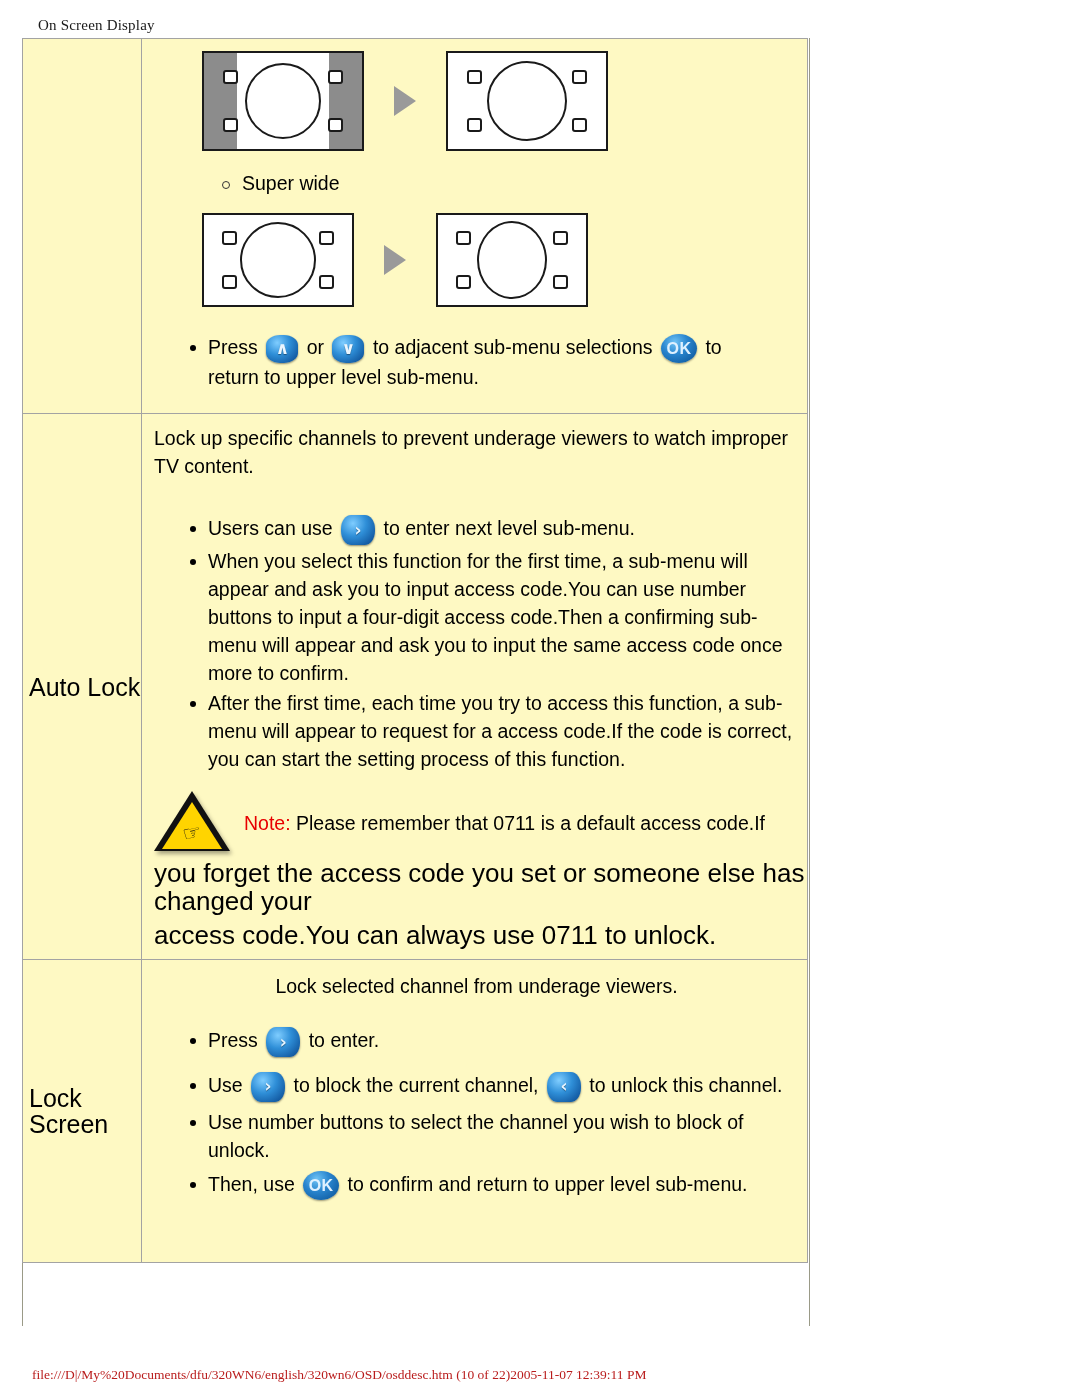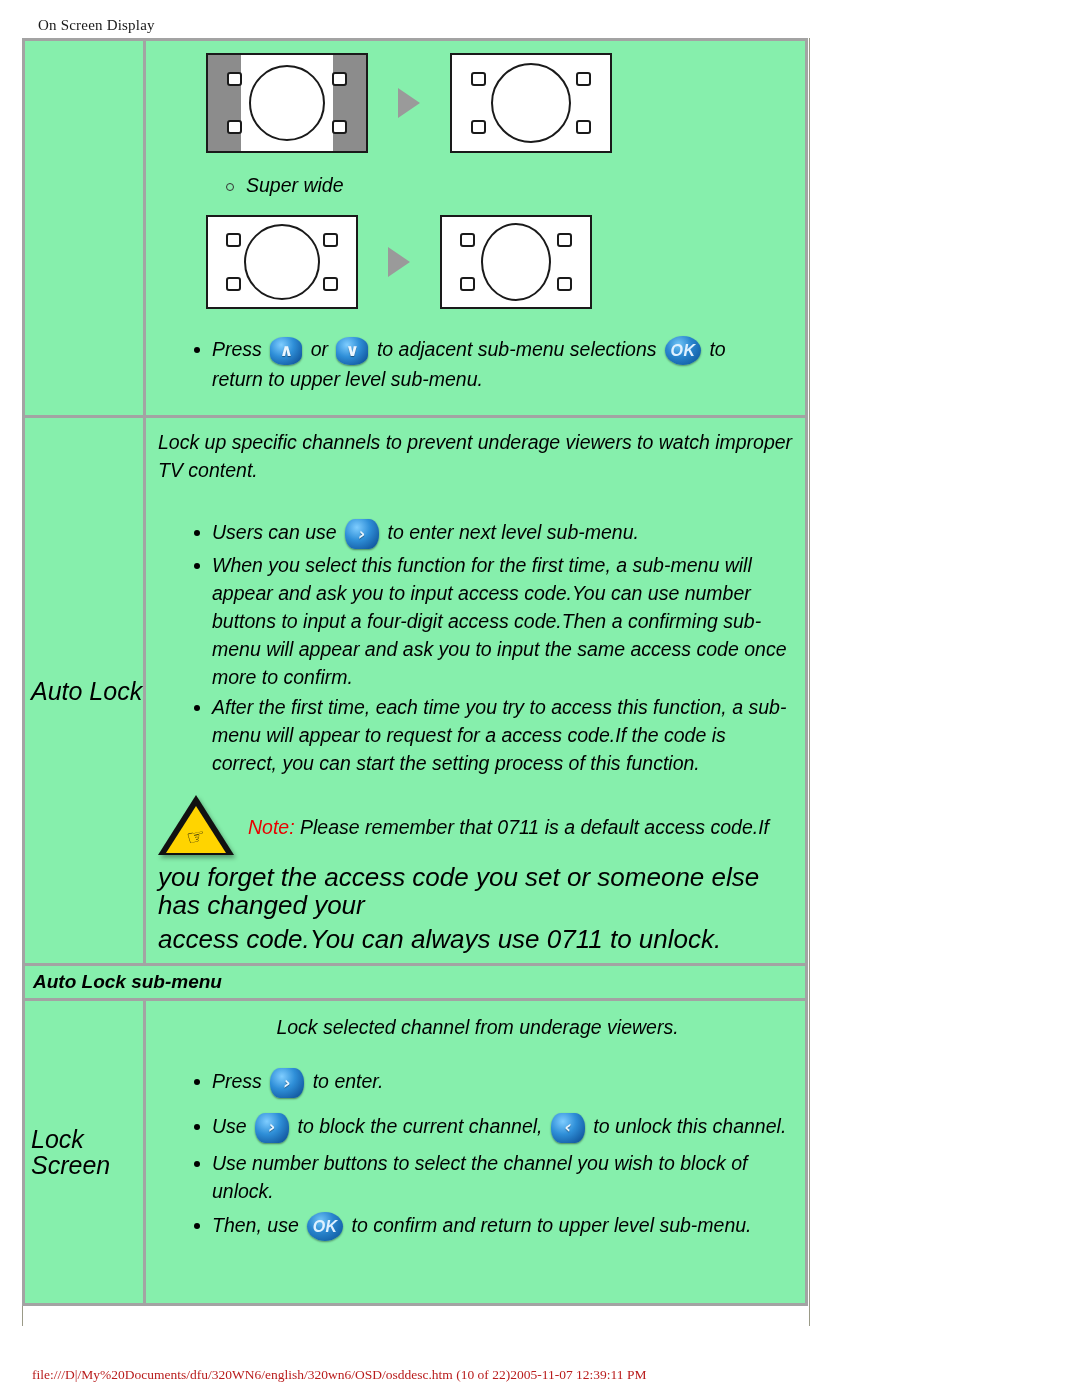--- a/index.html
+++ b/index.html
@@ -30,25 +30,24 @@
   
   .doc-table {
     position: absolute;
     left: 22px;
     top: 38px;
     width: 786px;
     border-collapse: collapse;
     table-layout: fixed;
   }
   .doc-table td {
-    border: 3px solid #a3a3a3;
+    border: 1px solid #a3a3a3;
     vertical-align: middle;
     padding: 0;
-    background: #86efac;
-    font-style: italic;
+    background: #fef9c3;
   }
   .col-label {
     width: 112px;
     padding-left: 6px !important;
     font-size: 25px;
     line-height: 26px;
     color: #000;
   }
   .col-body {
     padding: 0 0 0 12px !important;
@@ -415,23 +414,20 @@
             <span class="note-kw">Note:</span><span> Please remember that 0711 is a default access code.If</span>
           </div>
         </div>
         <div class="note-cont">you forget the access code you set or someone else has changed your</div>
         <div class="note-cont" style="padding-bottom:10px;">access code.You can always use 0711 to unlock.</div>
       </div>
 
     </td>
   </tr>
 
-  <tr>
-    <td class="section-head" colspan="2">Auto Lock sub-menu</td>
-  </tr>
 
   <tr>
     <td class="col-label">
       <div>Lock</div>
       <div>Screen</div>
     </td>
     <td class="col-body">
 
       <div class="body-text" style="padding:12px 8px 0 0;text-align:center;">Lock selected channel from underage viewers.</div>
 

